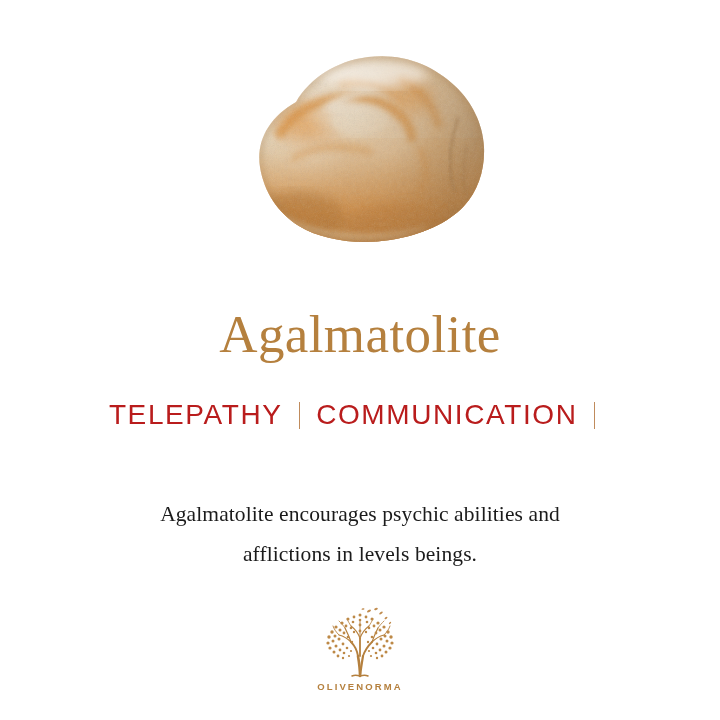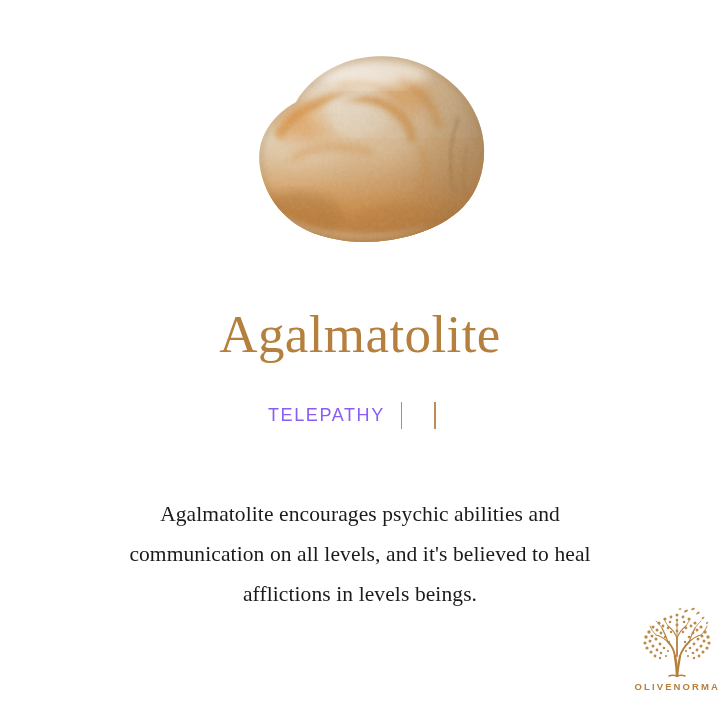--- a/index.html
+++ b/index.html
@@ -56,24 +56,24 @@
   
   .keywords {
     position: absolute;
     left: 0;
     top: 400px;
     width: 720px;
     display: flex;
     justify-content: center;
     align-items: center;
     font-family: "Liberation Sans", "DejaVu Sans", sans-serif;
-    font-size: 18px;
+    font-size: 28px;
     line-height: 30px;
     font-weight: 300;
-    color: #8b5cf6;
+    color: #b91c1c;
     letter-spacing: 1.6px;
     white-space: nowrap;
   }
   .keyword {
     display: inline-block;
   }
   .kw-sep {
     display: inline-block;
     width: 1.6px;
     height: 27px;
@@ -102,21 +102,21 @@
   }
 
   
   .logo {
     position: absolute;
     left: 0;
     top: 606px;
     width: 720px;
     display: flex;
     flex-direction: column;
-    align-items: flex-end;
+    align-items: center;
   }
   .logo-mark {
     display: block;
     width: 86px;
     height: 72px;
   }
   .logo-word {
     margin-top: 3px;
     font-family: "Liberation Sans", "DejaVu Sans", sans-serif;
     font-size: 9.5px;
@@ -281,26 +281,26 @@
                  C 4 92, 16 68, 44 52 Z" fill="none" stroke="#a57844" stroke-width="7" opacity="0.3" filter="url(#soften)"></path>
       </g>
     </svg>
   </div>
 
   <div class="title">Agalmatolite</div>
 
   <div class="keywords">
     <span class="keyword">TELEPATHY</span>
     <span class="kw-sep"></span>
+    <span class="keyword">COMMUNICATION</span>
     <span class="kw-sep"></span>
   </div>
 
   <div class="desc">
     <span class="desc-line">Agalmatolite encourages psychic abilities and</span>
-    <span class="desc-line">communication on all levels, and it's believed to heal</span>
     <span class="desc-line">afflictions in levels beings.</span>
   </div>
 
   <div class="logo">
     <svg class="logo-mark" viewBox="0 0 86 72" xmlns="http://www.w3.org/2000/svg">
       <g stroke="#b5803e" stroke-linecap="round" fill="none">
 
         <path d="M43 70 C 43 62, 42 56, 41 50" stroke-width="2.6"></path>
         <path d="M43 70 C 44 62, 45 56, 46 50" stroke-width="2.2"></path>
         <path d="M41 50 C 40 44, 38 40, 34 36" stroke-width="1.8"></path>

